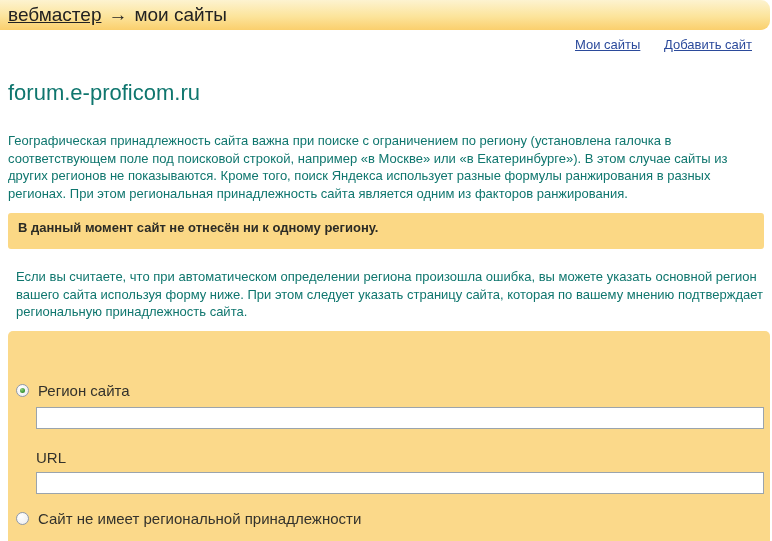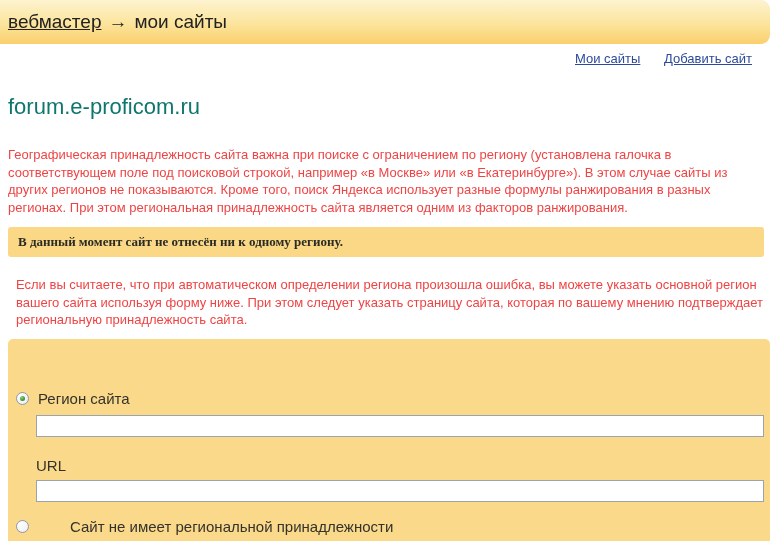--- a/index.html
+++ b/index.html
@@ -6,21 +6,21 @@
   html, body { background: #fff; }
   body {
     width: 772px; height: 541px; overflow: hidden;
     font-family: "Liberation Sans", "DejaVu Sans", sans-serif;
     color: #1a1a1a;
     position: relative;
   }
 
   
   .header-bar {
-    height: 44px;
+    height: 30px;
     margin-right: 2px;
     padding-left: 8px;
     background: linear-gradient(to bottom, #fdf3d0 0%, #fce49b 55%, #facf6d 100%);
     border-radius: 0 9px 9px 0;
     display: flex; align-items: center;
     font-size: 19px; color: #222;
     white-space: nowrap;
   }
   .hdr-link { color: #222; text-decoration: underline; cursor: pointer; }
   .hdr-arrow { margin: 0 7px; }
@@ -34,32 +34,32 @@
 
   
   .page-title {
     margin: 28px 0 0 8px;
     font-size: 22px; font-weight: normal; color: #0f766e;
   }
 
   
   .para {
     margin: 26px 7px 0 8px;
-    font-size: 13px; line-height: 17.5px; color: #ef4444;
+    font-size: 13px; line-height: 17.5px; color: #0f766e;
   }
   .para.hint { margin-top: 19px; margin-left: 16px; }
 
   
   .notice {
     margin: 11px 8px 0 8px;
-    height: 30px; line-height: 30px;
+    height: 36px; line-height: 30px;
     padding-left: 10px;
     background: #fbd885;
     border-radius: 3px;
-    font-size: 13px; font-weight: bold; color: #2b2b25; font-family: Liberation Serif, serif;
+    font-size: 13px; font-weight: bold; color: #2b2b25;
   }
 
   
   .panel {
     margin: 10px 2px 0 8px;
     height: 240px;
     background: #fbd98a;
     border-radius: 5px 5px 0 0;
     padding: 11px 6px 0 8px;
   }
@@ -95,21 +95,21 @@
   }
   .url-label {
     margin: 20px 0 0 20px;
     font-size: 15px; color: #33322c;
   }
   .text-input.url { margin-top: 6px; }
   .caption {
     margin: 5px 0 0 20px;
     font-size: 11px; color: #8d7c4f;
   }
-  .radio-row.second { margin-top: 16px; gap: 32px; }
+  .radio-row.second { margin-top: 16px; }
   .btn-row { text-align: right; margin: 16px 2px 0 0; }
   .submit-btn {
     font-family: "Liberation Sans", sans-serif;
     font-size: 13px;
     color: #a9a9a1;
     background: linear-gradient(to bottom, #fefefc, #f1f1ea);
     border: 1px solid #bdbdb2;
     border-radius: 2px;
     padding: 3px 12px 4px 12px;
   }

